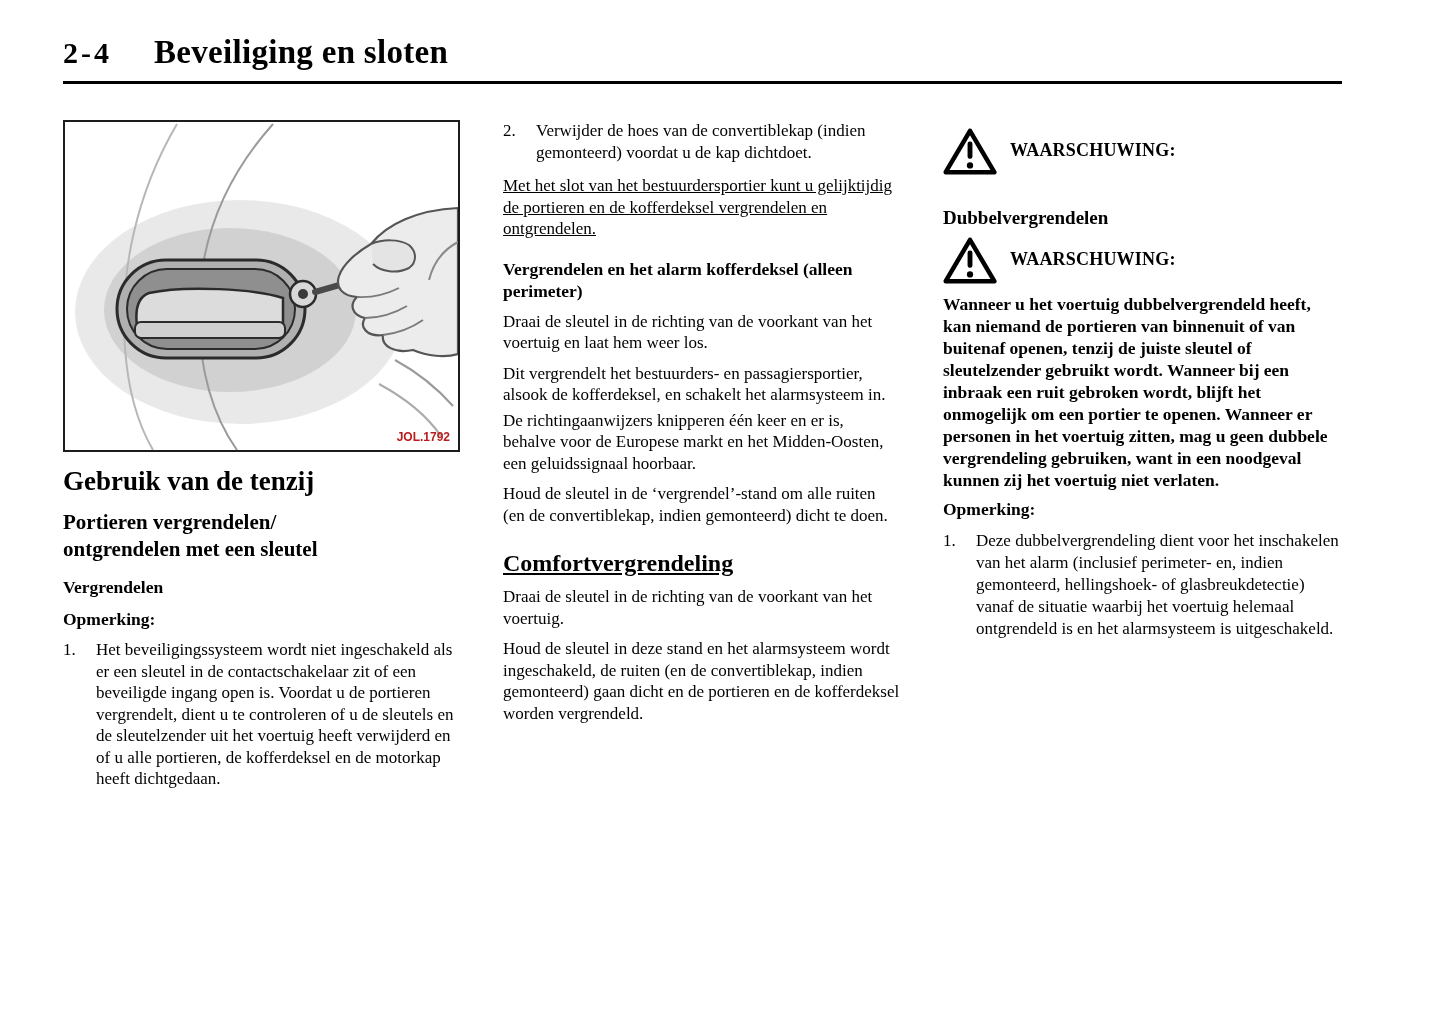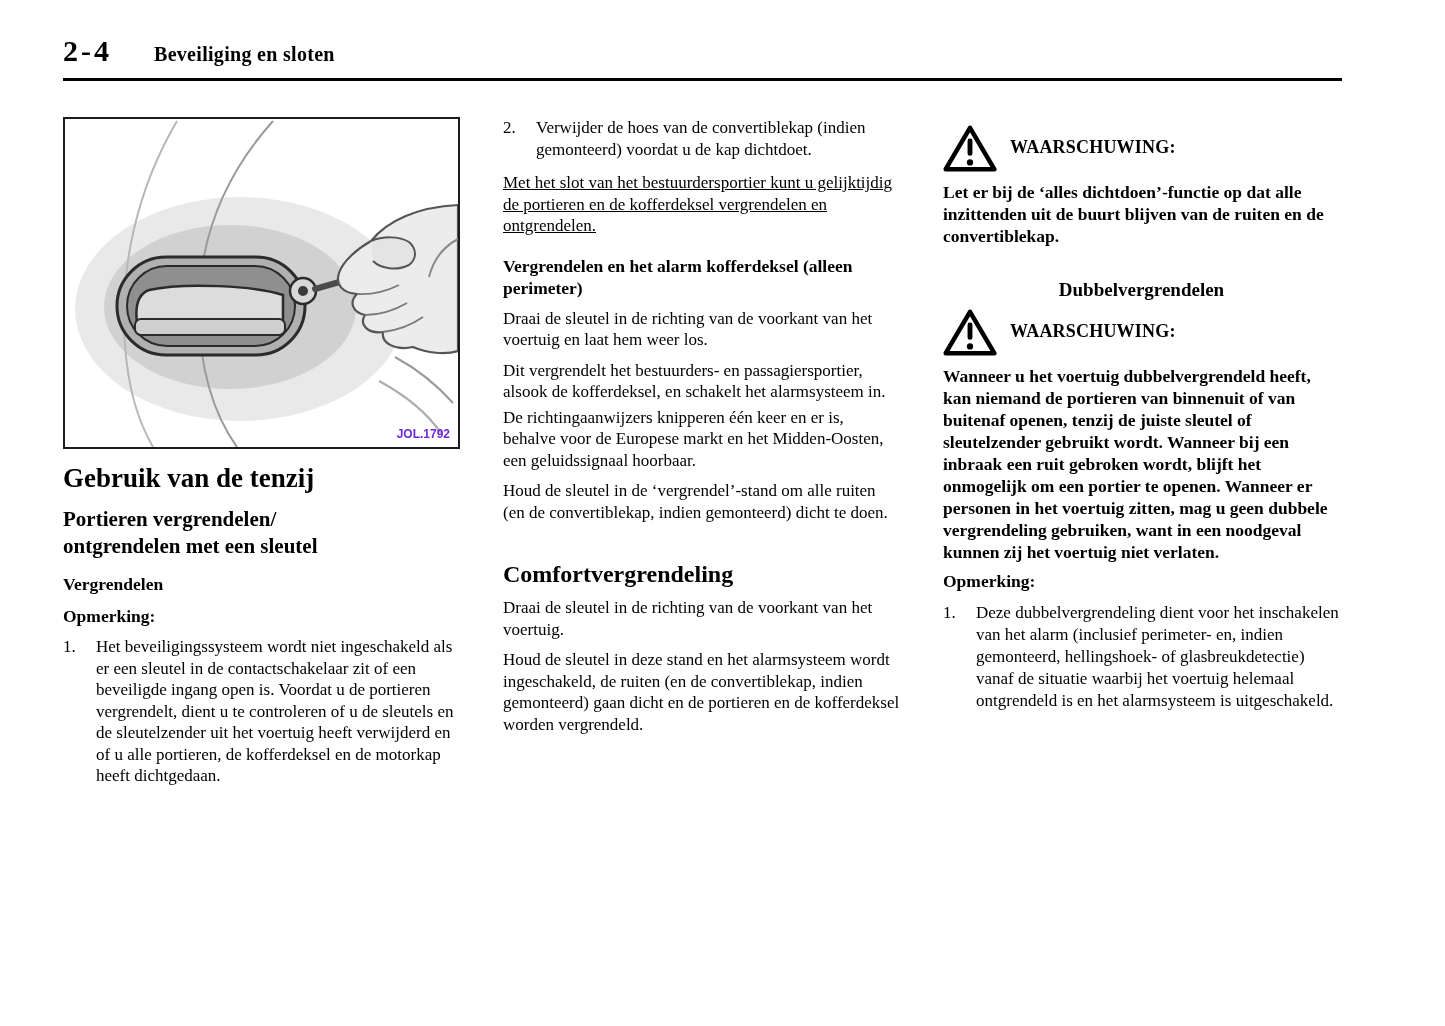--- a/index.html
+++ b/index.html
@@ -2,50 +2,50 @@
 <html><head>
 <meta charset="utf-8">
 <style>
   * { margin:0; padding:0; box-sizing:border-box; }
   html,body { width:1445px; height:1026px; background:#ffffff; color:#000; font-family:"Liberation Serif", serif; }
   .page { position:relative; width:1445px; height:874px; padding:34px 63px 12px 63px; overflow:hidden; }
 
   
   .header-row { display:flex; align-items:baseline; gap:42px; }
   .section-number { font-size:30px; font-weight:bold; letter-spacing:3px; }
-  .page-title { font-size:20px; font-weight:bold; letter-spacing:0.3px; }
+  .page-title { font-size:33px; font-weight:bold; letter-spacing:0.3px; }
   .header-rule { border-bottom:3px solid #000; margin-top:10px; width:1279px; }
 
   
   .columns { display:flex; gap:43px; margin-top:36px; }
   .col { width:397px; flex:none; }
 
   
   .figure-box { position:relative; width:397px; height:332px; border:2px solid #1c1c1c; background:#fff; overflow:hidden; }
-  .figure-caption { position:absolute; right:8px; bottom:6px; font-family:"Liberation Sans", sans-serif; font-size:12px; font-weight:bold; color:#6d28d9; }
+  .figure-caption { position:absolute; right:8px; bottom:6px; font-family:"Liberation Sans", sans-serif; font-size:12px; font-weight:bold; color:#b91c1c; }
 
   
   .h1 { font-size:27px; font-weight:bold; margin-top:14px; }
   .h2 { font-size:21px; font-weight:bold; line-height:27px; margin-top:12px; white-space:pre-line; }
   .h3 { font-size:17.5px; font-weight:bold; margin-top:14px; }
   .note-label { font-size:17.5px; font-weight:bold; margin-top:11px; }
   .num-item { display:flex; margin-top:9px; font-size:17px; line-height:21.5px; }
   .num-item .num { width:33px; flex:none; }
   .num-item .txt { flex:1; }
 
   .body-p { font-size:17px; line-height:21.5px; margin-top:9px; }
   .h-bold { font-size:17.5px; font-weight:bold; line-height:22px; margin-top:18px; }
-  .h-large { font-size:24px; font-weight:bold; margin-top:38px; margin-bottom:2px; }
+  .h-large { font-size:24px; font-weight:bold; margin-top:24px; margin-bottom:2px;text-decoration:underline; }
 
   
   .warning-block { margin-top:0; }
   .warning-head { display:flex; align-items:center; gap:13px; margin-top:8px; }
   .warning-label { font-size:18px; font-weight:bold; padding-bottom:3px; letter-spacing:0.2px; }
   .warning-text { font-size:17.5px; font-weight:bold; line-height:22px; margin-top:9px; }
-  .h2-right { font-size:19px; font-weight:bold; margin-top:32px;text-align:center; }
+  .h2-right { font-size:19px; font-weight:bold; margin-top:32px; }
   .right-note-label { font-size:17.5px; font-weight:bold; margin-top:8px; }
   .right-num-item { display:flex; margin-top:10px; font-size:17px; line-height:22px; }
   .right-num-item .num { width:33px; flex:none; }
   .right-num-item .txt { flex:1; }
 </style>
 </head>
 <body>
 
 <div class="page">
 
@@ -122,21 +122,20 @@
     <div class="col">
       <div class="warning-block">
         <div class="warning-head">
           <svg viewBox="0 0 60 52" width="54" height="47">
             <path d="M30 3 L57 49 L3 49 Z" fill="none" stroke="#000" stroke-width="5" stroke-linejoin="round"></path>
             <rect x="27.3" y="15" width="5.4" height="19" rx="2.5" fill="#000"></rect>
             <circle cx="30" cy="41.5" r="3.5" fill="#000"></circle>
           </svg>
           <span class="warning-label">WAARSCHUWING:</span>
         </div>
-        <div class="warning-text">Let er bij de ‘alles dichtdoen’-functie op dat alle inzittenden uit de buurt blijven van de ruiten en de convertiblekap.</div>
       </div>
 
       <div class="h2-right">Dubbelvergrendelen</div>
 
       <div class="warning-block" style="margin-top:6px;">
         <div class="warning-head">
           <svg viewBox="0 0 60 52" width="54" height="47">
             <path d="M30 3 L57 49 L3 49 Z" fill="none" stroke="#000" stroke-width="5" stroke-linejoin="round"></path>
             <rect x="27.3" y="15" width="5.4" height="19" rx="2.5" fill="#000"></rect>
             <circle cx="30" cy="41.5" r="3.5" fill="#000"></circle>

